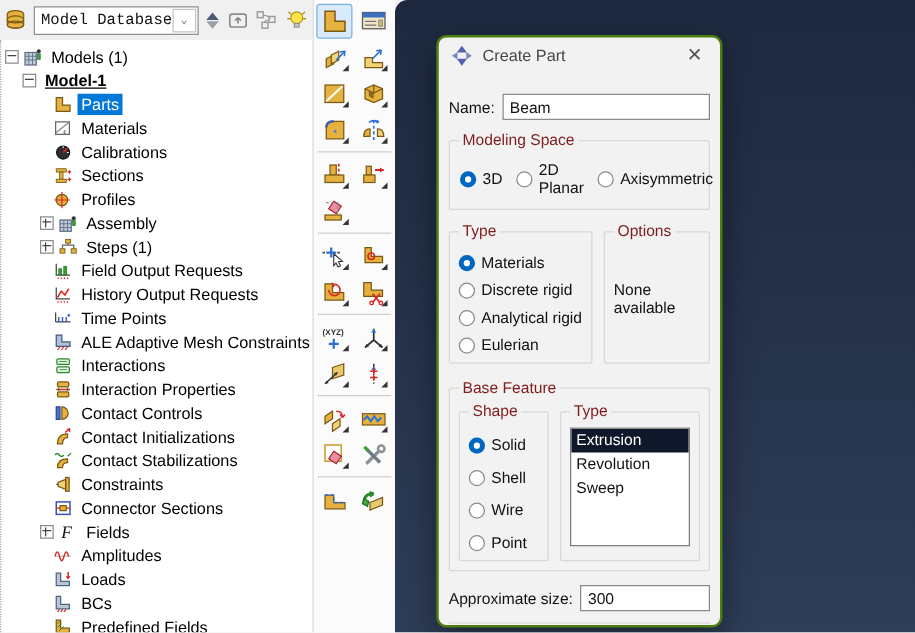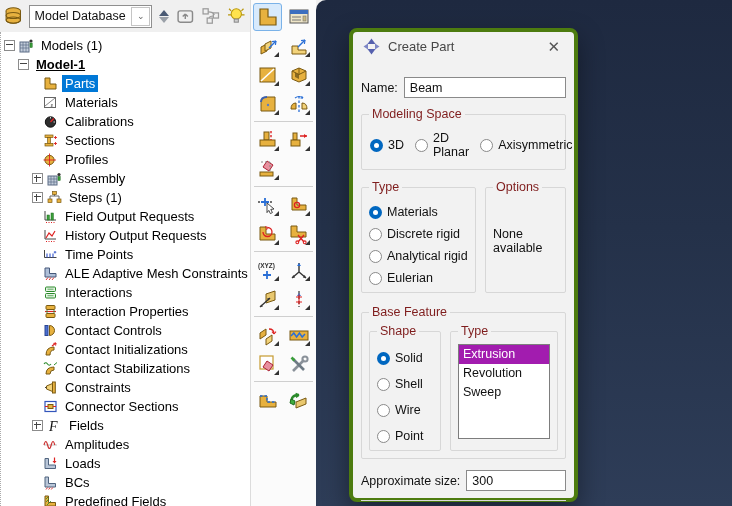--- a/index.html
+++ b/index.html
@@ -3,21 +3,21 @@
 <meta charset="utf-8">
 <style>
   html,body{margin:0;padding:0;}
   body{width:732px;height:506px;overflow:hidden;font-family:"Liberation Sans",sans-serif;
        -webkit-font-smoothing:antialiased;}
   .app{position:relative;width:732px;height:506px;background:#f0f0f0;}
 
   
   .left-panel{position:absolute;left:0;top:0;width:250px;height:506px;display:flex;
               flex-direction:column;background:#f0f0f0;}
-  .top-toolbar{height:28px;display:flex;align-items:center;gap:5px;padding:2px 3px;flex:0 0 auto;}
+  .top-toolbar{height:28px;display:flex;align-items:center;gap:5px;padding:2px 3px;flex:0 0 auto;font-family:Liberation Mono, monospace;}
   .combo{height:21px;width:130px;background:#fff;border:1px solid #8f8f8f;display:flex;
          align-items:center;font-size:12.5px;color:#111;}
   .combo-text{flex:1;padding-left:5px;white-space:nowrap;overflow:hidden;}
   .combo-arrow{width:17px;height:17px;margin:1px;border:1px solid #c5c5c5;display:flex;
                align-items:center;justify-content:center;color:#666;font-size:9px;background:#fff;}
   .spinner{display:flex;flex-direction:column;gap:1px;align-items:center;width:14px;}
   .spin-up{width:0;height:0;border-left:5px solid transparent;border-right:5px solid transparent;
            border-bottom:6px solid #4a5a74;}
   .spin-dn{width:0;height:0;border-left:5px solid transparent;border-right:5px solid transparent;
            border-top:6px solid #9aa0a8;}
@@ -48,21 +48,21 @@
           border-left:5px solid transparent;border-bottom:5px solid #333;}
   .tb-sep{height:1px;background:#cfcfcf;margin:3px 2px 4px 1px;}
 
   
   .viewport{position:absolute;left:316px;top:0;width:416px;height:506px;
             background:linear-gradient(180deg,#1e2940 0%,#243149 45%,#2e3d58 100%);
             border-top-left-radius:10px;}
 
   
   .dialog{position:absolute;left:349px;top:28px;width:229px;height:474px;background:#f2f2f2;
-          border:4px solid #4d7c0f;border-radius:8px;box-shadow:0 10px 26px rgba(0,0,0,.40);
+          border:2px solid #4d7c0f;border-radius:8px;box-shadow:0 10px 26px rgba(0,0,0,.40);
           box-sizing:border-box;display:flex;flex-direction:column;font-size:12.5px;color:#111;}
   .dlg-title{height:29px;flex:0 0 auto;display:flex;align-items:center;gap:8px;padding:0 10px;
              color:#474747;font-size:13px;}
   .dlg-close{margin-left:auto;color:#555;font-size:15px;line-height:1;padding:2px 4px;}
   .dlg-body{flex:1;display:flex;flex-direction:column;padding:0 8px 6px 8px;}
   fieldset{border:1px solid #d7d7d7;border-radius:2px;margin:0;padding:3px 7px 7px 7px;
            min-width:0;}
   legend{font-size:12.5px;padding:0 3px;color:#7f1d1d;}
   .row{display:flex;align-items:center;}
   .name-row{margin:16px 0 9px 0;gap:6px;}
@@ -82,21 +82,21 @@
   .opts-fs{flex:1;display:flex;flex-direction:column;box-sizing:border-box;}
   .none-avail{flex:1;display:flex;align-items:center;justify-content:center;color:#111;}
   .bf-fs{margin-top:12px;}
   .bf-inner{display:flex;gap:9px;margin-top:2px;}
   .shape-fs{flex:0 0 72px;box-sizing:border-box;}
   .shape-opts{display:flex;flex-direction:column;gap:12px;padding-top:10px;}
   .bftype-fs{flex:1;box-sizing:border-box;}
   .listbox{background:#fff;border:1px solid #7d7d7d;height:93px;margin-top:3px;
            font-size:12.5px;overflow:hidden;}
   .li{height:19px;line-height:19px;padding:0 4px;}
-  .li.selected{background:#a21caf;color:#fff;}
+  .li.selected{background:#0f172a;color:#fff;}
   .size-row{margin-top:11px;gap:6px;}
   .btn-row{border-top:1px solid #dadada;margin-top:9px;padding:8px 32px 0 12px;display:flex;
            justify-content:space-between;}
   .btn{background:#fdfdfd;border:1px solid #b3b3b3;border-radius:4px;height:22px;
        padding:0 13px;font-size:12.5px;display:flex;align-items:center;color:#111;}
   .btn.primary{border:1px solid #0067c0;box-shadow:inset 0 0 0 1px #0067c0;}
 </style>
 </head>
 <body>
 

